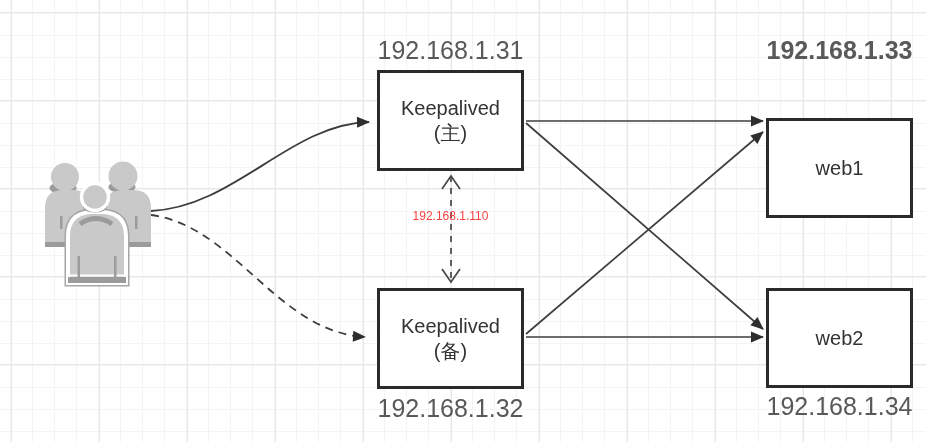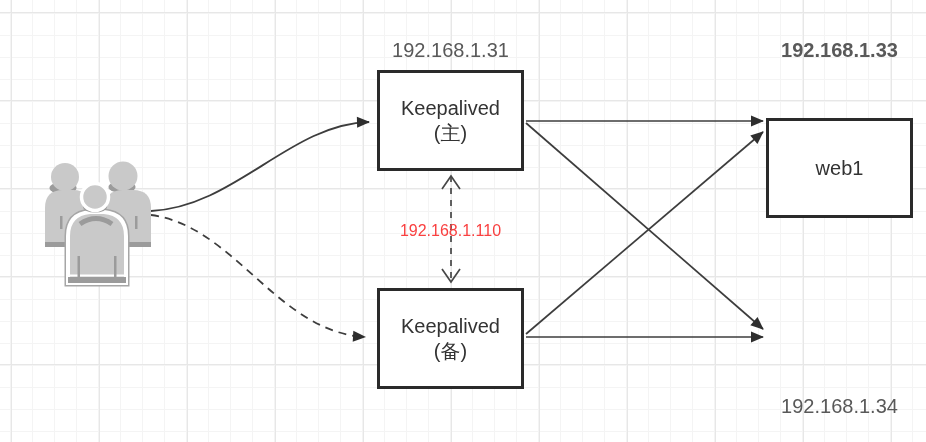--- a/index.html
+++ b/index.html
@@ -22,29 +22,29 @@
     display:flex;flex-direction:column;align-items:center;justify-content:center;
     font-size:20px;line-height:25px;color:#333333;text-align:center;
   }
   .node span:empty{display:none;}
   #node-keepalived-master{left:377px;top:70px;height:101px;}
   #node-keepalived-backup{left:377px;top:288px;height:101px;}
   #node-web1{left:766px;top:70px;height:100px;margin-top:48px;}
   #node-web2{left:766px;top:288px;height:100px;}
   .ip-label{
     position:absolute;width:147px;text-align:center;z-index:2;
-    font-size:20px;line-height:24px;color:#595959;white-space:nowrap;
+    font-size:25px;line-height:24px;color:#595959;white-space:nowrap;
   }
   #ip-master{left:377px;top:38px;}
   #ip-web1{left:766px;top:38px;font-weight:bold;}
   #ip-backup{left:377px;top:396px;}
   #ip-web2{left:766px;top:394px;text-align:center;}
   .vip-label{
-    position:absolute;left:367px;top:218px;width:167px;text-align:center;z-index:3;
-    font-size:16px;line-height:25px;color:#f94040;white-space:nowrap;
+    position:absolute;left:367px;top:204px;width:167px;text-align:center;z-index:3;
+    font-size:12px;line-height:25px;color:#f94040;white-space:nowrap;
   }
   #users{position:absolute;left:42px;top:156px;z-index:2;}
 </style>
 </head>
 <body>
 
 <div id="canvas">
 
   <svg id="edges" width="926" height="442" viewBox="0 0 926 442">
     <defs>
@@ -94,20 +94,25 @@
     <span>(主)</span>
   </div>
   <div class="node" id="node-keepalived-backup">
     <span>Keepalived</span>
     <span>(备)</span>
   </div>
   <div class="node" id="node-web1">
     <span>web1</span>
 
   </div>
+  <div class="node" id="node-web2">
+    <span>web2</span>
+
+  </div>
 
   <div class="ip-label" id="ip-master">192.168.1.31</div>
+  <div class="ip-label" id="ip-backup">192.168.1.32</div>
   <div class="ip-label" id="ip-web1">192.168.1.33</div>
   <div class="ip-label" id="ip-web2">192.168.1.34</div>
 
   <div class="vip-label">192.168.1.110</div>
 
 </div>
 
 </body></html>

